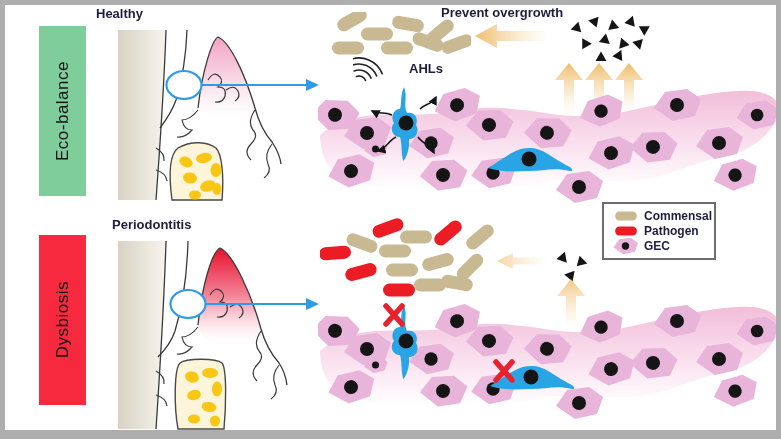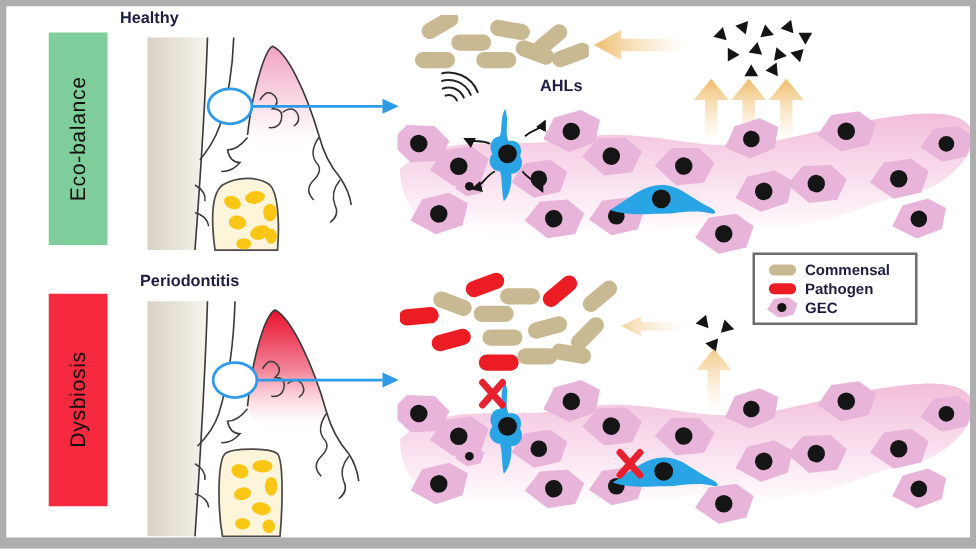--- a/index.html
+++ b/index.html
@@ -5,21 +5,21 @@
   html,body{margin:0;padding:0;background:#e9e9e9;font-family:"Liberation Sans",sans-serif;}
   .frame{position:relative;width:781px;height:439px;box-sizing:border-box;background:#fff;
          border:5px solid var(--frame-gray,#aeaeae);border-bottom-width:9px;overflow:hidden;}
   .abs{position:absolute;}
   .side-box{position:absolute;width:47px;height:170px;display:flex;align-items:center;justify-content:center;}
   .side-box.eco{left:34px;top:21px;background:var(--eco-green,#7ECD9B);}
   .side-box.dys{left:34px;top:230px;background:var(--dys-red,#F7293F);}
   .vtext{writing-mode:vertical-rl;transform:rotate(180deg);font-size:17px;color:#111;letter-spacing:.5px;}
   .panel-title{position:absolute;font-size:13px;font-weight:bold;color:var(--text-navy,#1d1d3f);}
   .annot{position:absolute;font-size:13px;font-weight:bold;color:var(--text-navy,#1d1d3f);white-space:nowrap;}
-  .legend{position:absolute;left:597px;top:197px;width:132px;background:#fff;
+  .legend{position:absolute;left:597px;top:197px;width:114px;background:#fff;
           border:2px solid #6e6e6e;padding:5px 6px 4px 6px;box-sizing:border-box;}
   .legend-row{display:flex;align-items:center;height:14px;margin:0 0 1px 0;}
   .legend-row svg{flex:0 0 34px;}
   .legend-label{font-size:12px;font-weight:bold;color:var(--text-navy,#1d1d3f);line-height:14px;}
   svg{display:block;}
 </style>
 </head>
 <body>
 
 <div class="frame">
@@ -146,22 +146,23 @@
   </svg>
 
   <svg class="abs" style="left:348px;top:50px;" width="52" height="34" viewBox="0 0 52 34">
     <g stroke="#222" stroke-width="1.6" fill="none" stroke-linecap="round" transform="rotate(-22 6 28)">
       <path d="M13,28 A7,7 0 0 0 6,21"></path>
       <path d="M19,28 A13,13 0 0 0 6,15"></path>
       <path d="M25,28 A19,19 0 0 0 6,9"></path>
       <path d="M31,28 A25,25 0 0 0 6,3"></path>
     </g>
   </svg>
-  <div class="annot" style="left:404px;top:56px;margin-left:23px;">AHLs</div>
-
+  <div class="annot" style="left:404px;top:56px;">AHLs</div>
+
+  <div class="annot" style="left:436px;top:0px;">Prevent overgrowth</div>
 
   <svg class="abs" style="left:468px;top:17px;" width="78" height="28" viewBox="0 0 78 28">
     <path d="M2,14 L24,2 L24,9 L76,9 L76,19 L24,19 L24,26 Z" fill="url(#leftGrad)"></path>
   </svg>
 
   <svg class="abs" style="left:560px;top:8px;" width="90" height="52" viewBox="0 0 90 52">
     <g fill="#151515">
       <use href="#tri" transform="translate(12,14) rotate(15)"></use>
       <use href="#tri" transform="translate(30,8) rotate(40)"></use>
       <use href="#tri" transform="translate(48,12) rotate(-10)"></use>

